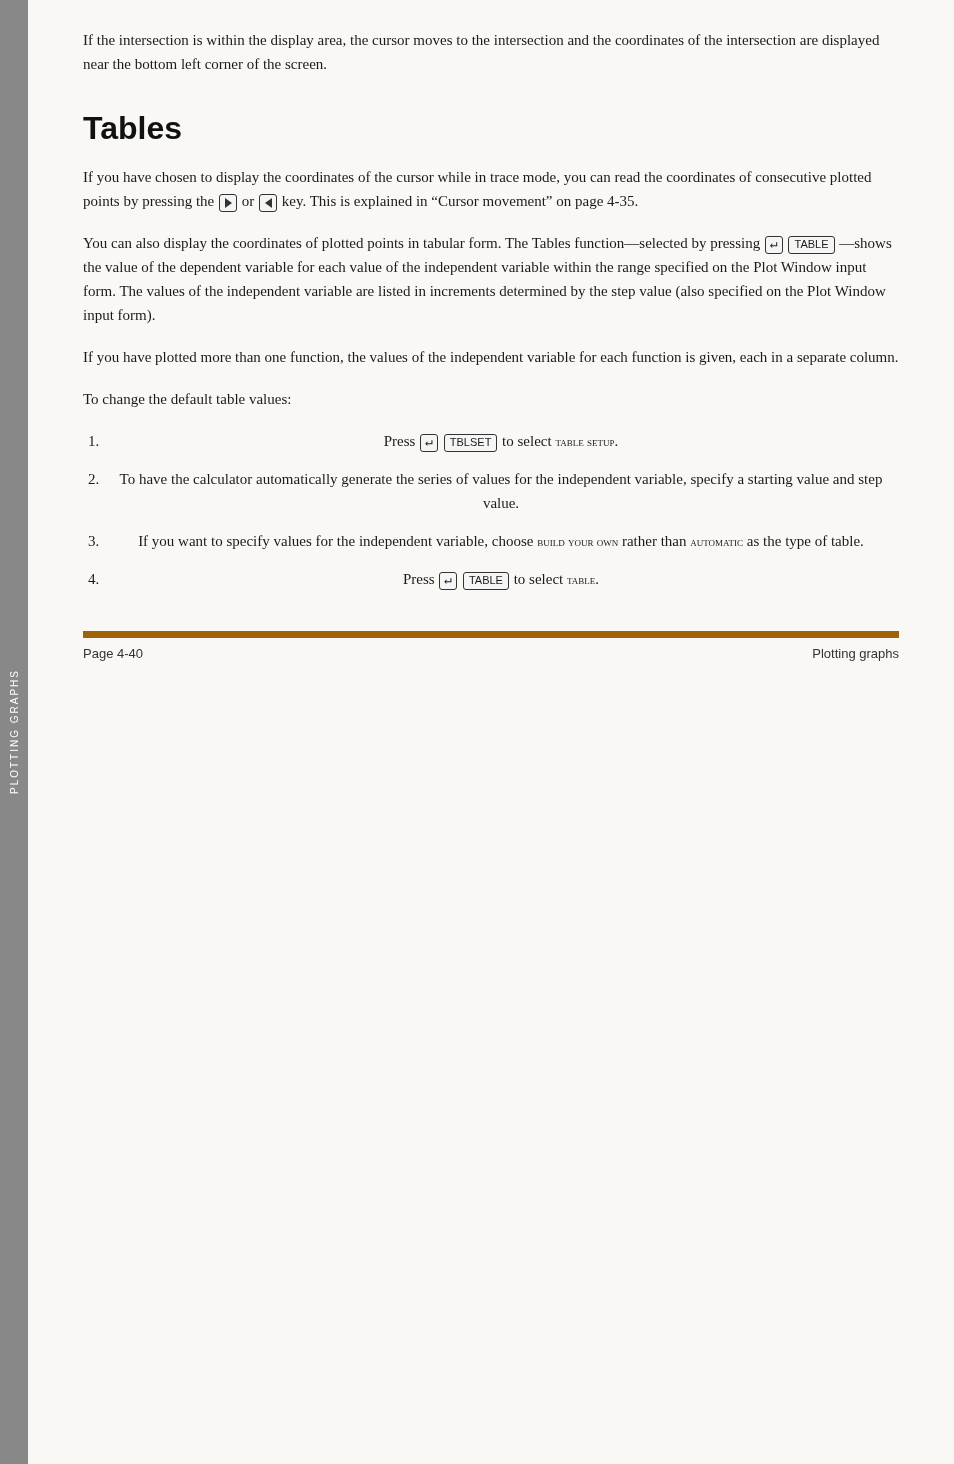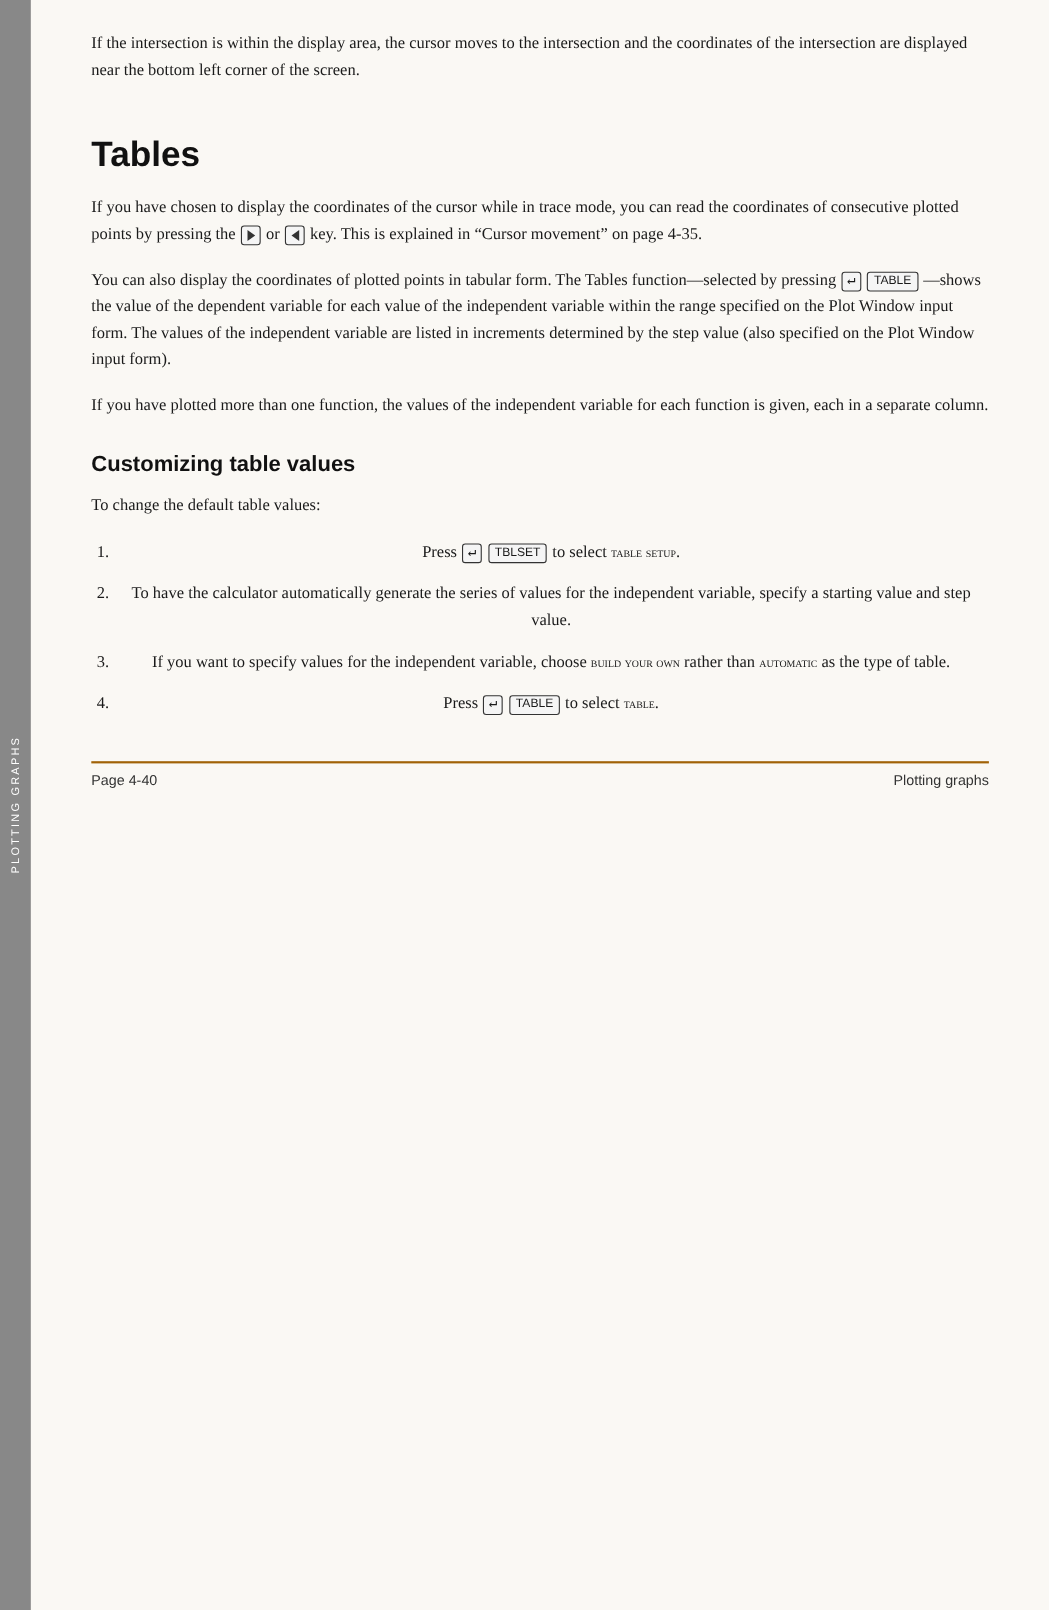--- a/index.html
+++ b/index.html
@@ -42,21 +42,21 @@
       background: #faf8f4;
     }
     .para {
       margin-bottom: 18px;
       line-height: 1.6;
     }
     .section-title {
       font-family: Arial, 'Helvetica Neue', sans-serif;
       font-size: 32px;
       font-weight: bold;
-      margin-top: 46px;
+      margin-top: 34px;
       margin-bottom: 18px;
       color: #111;
     }
     .subsection-title {
       font-family: Arial, 'Helvetica Neue', sans-serif;
       font-size: 20px;
       font-weight: bold;
       margin-top: 30px;
       margin-bottom: 14px;
       color: #111;
@@ -120,21 +120,21 @@
       margin-bottom: 14px;
       line-height: 1.6;
       text-align: center;
     }
     .list-sub-para {
       margin-top: 6px;
       margin-left: 0;
       line-height: 1.6;
     }
     .footer-line {
-      border-top: 2px solid #a16207;
+      border-top: 7px solid #a16207;
       margin-top: 40px;
       padding-top: 8px;
       display: flex;
       justify-content: space-between;
       font-size: 13px;
       color: #333;
       font-family: Arial, sans-serif;
     }
     .enter-key {
       display: inline-flex;
@@ -192,21 +192,20 @@
           <span class="key-enter-symbol">↵</span>
         </span>
       <span class="key-btn-outlined">TABLE</span>
       <span>—shows the value of the dependent variable for each value of the independent variable within the range specified on the Plot Window input form. The values of the independent variable are listed in increments determined by the step value (also specified on the Plot Window input form).</span>
     </p>
 
     <p class="para">
       <span>If you have plotted more than one function, the values of the independent variable for each function is given, each in a separate column.</span>
     </p>
 
-    <h2 class="subsection-title">Customizing table values</h2>
 
 
     <p class="para">
       <span>To change the default table values:</span>
     </p>
 
     <ol>
 
       <li>
         <span>Press</span>

